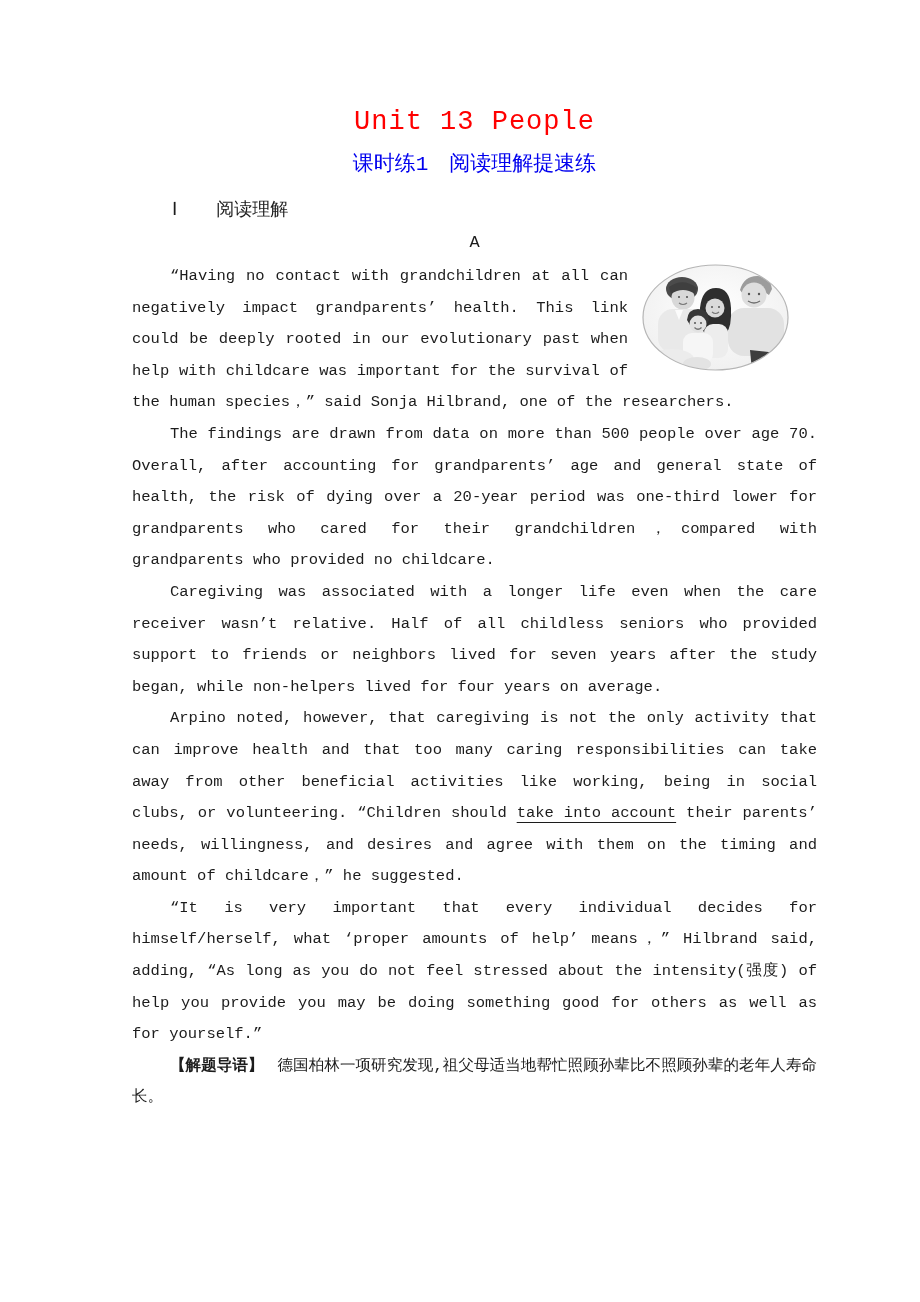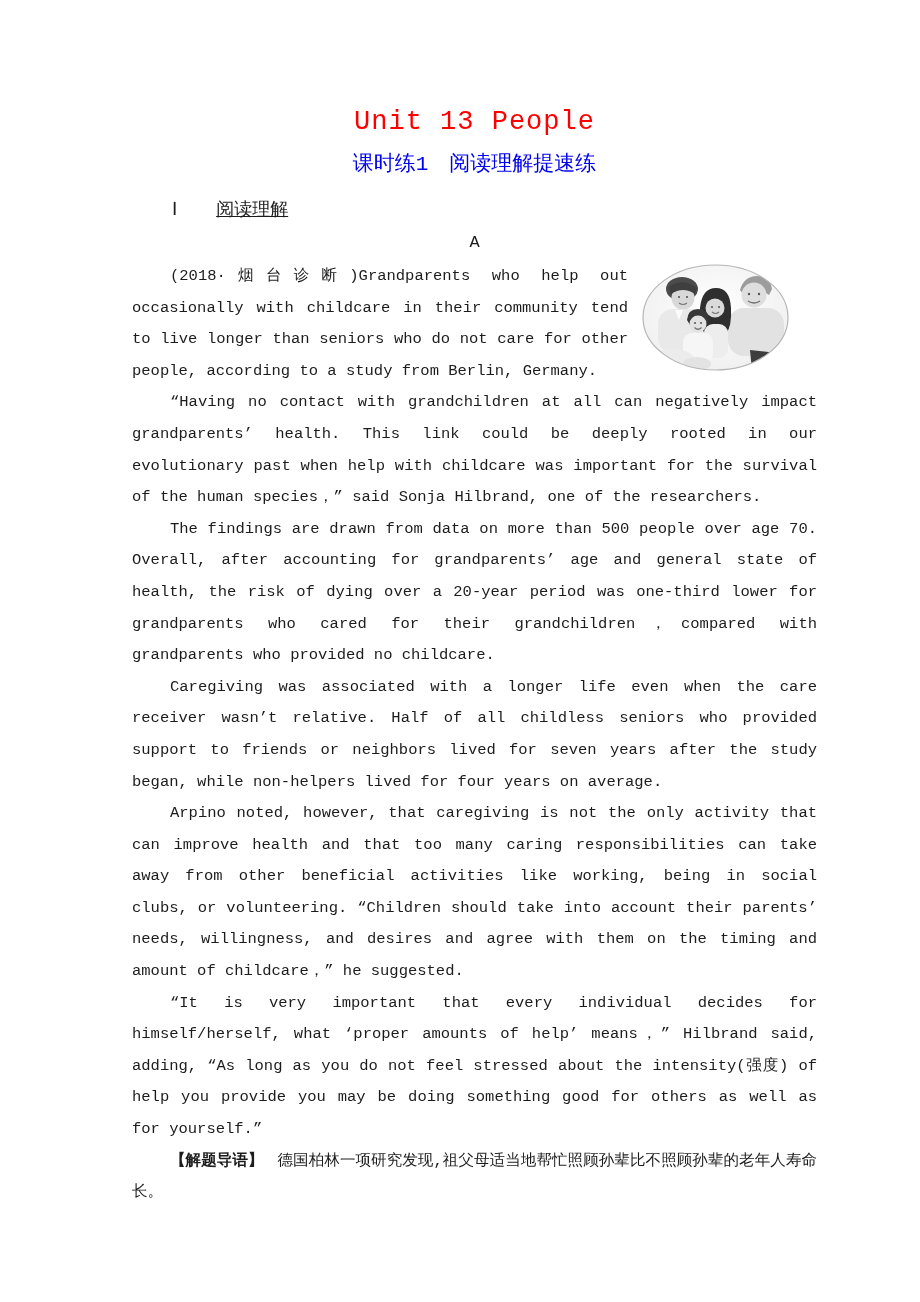--- a/index.html
+++ b/index.html
@@ -23,35 +23,36 @@
   }
   .doc-subtitle {
     text-align:center;
     font-size:21px;
     line-height:24px;
     margin-top:15px;
     color:#0000ee;
   }
   .section-row { margin-top:20px; font-size:18px; line-height:26px; }
   .section-numeral { display:inline-block; margin-left:40px; }
-  .section-title  { display:inline-block; margin-left:28px;text-decoration:underline; }
+  .section-title  { display:inline-block; margin-left:28px; }
 
   .passage-label { text-align:center; font-size:17px; line-height:24px; margin-top:8px; }
 
   .passage { margin-top:6px; font-size:15.5px; line-height:31.6px; text-align:justify; }
   .passage p { text-indent:38px; }
 
   .photo-wrap {
     float:right;
     width:147px; height:107px;
     margin:3px 28px 4px 14px;
   }
   .photo-wrap svg { display:block; width:147px; height:107px; }
 
   .underline {
+    text-decoration:underline;
     text-underline-offset:5px;
   }
 
   .note { font-size:15.5px; line-height:31.6px; text-align:justify; text-indent:38px; }
   .note-label { font-weight:bold;margin-top:34px; }
   .note-text { margin-left:0.9em; }
 </style>
 </head>
 <body>
 
@@ -115,21 +116,21 @@
             <circle cx="53" cy="59" r="1" fill="#555"></circle>
             <circle cx="59" cy="59" r="1" fill="#555"></circle>
             <path d="M52.5 63.5 q3.5 3.5 7 0" stroke="#707070" stroke-width="1.2" fill="none"></path>
             <rect x="41" y="69" width="30" height="30" rx="9" fill="#f6f6f6"></rect>
 
             <ellipse cx="30" cy="95" rx="22" ry="10" fill="#ececec"></ellipse>
             <ellipse cx="55" cy="100" rx="14" ry="7" fill="#e3e3e3"></ellipse>
           </g>
           <ellipse cx="73.5" cy="53.5" rx="72.5" ry="52.5" fill="none" stroke="#b5b5b5" stroke-width="1.2"></ellipse>
         </svg>
-      </span><span>(2018·烟台诊断)Grandparents who help out occasionally with childcare in their community tend to live longer than seniors who do not care for other people, according to a study from Berlin, Germany.</span>
+      </span>
     </p>
 
     <p>
       <span>“Having no contact with grandchildren at all can negatively impact grandparents’ health. This link could be deeply rooted in our evolutionary past when help with childcare was important for the survival of the human species，” said Sonja Hilbrand, one of the researchers.</span>
     </p>
 
     <p>
       <span>The findings are drawn from data on more than 500 people over age 70. Overall, after accounting for grandparents’ age and general state of health, the risk of dying over a 20-year period was one-third lower for grandparents who cared for their grandchildren，compared with grandparents who provided no childcare.</span>
     </p>
 

